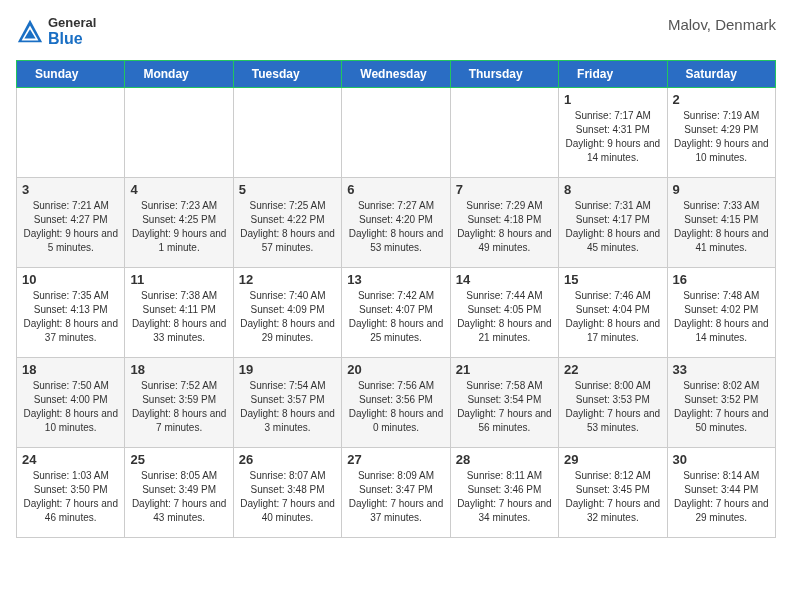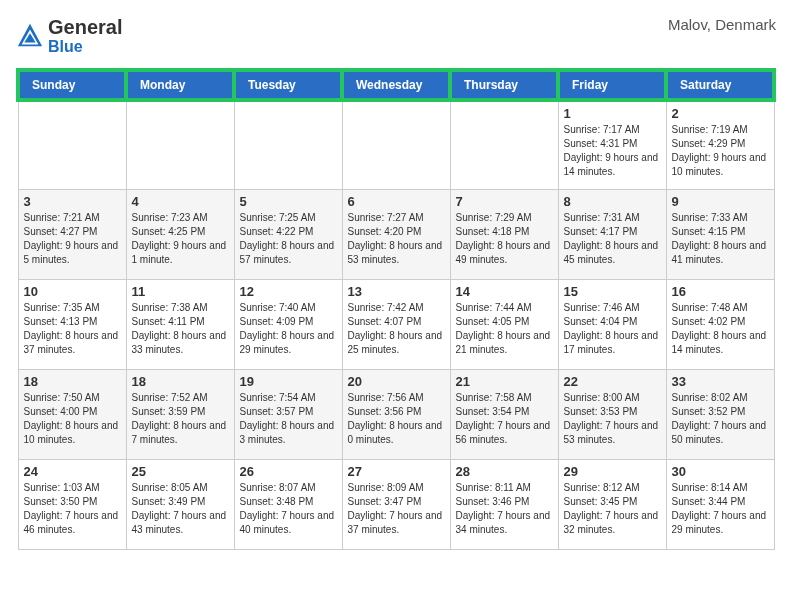--- a/index.html
+++ b/index.html
@@ -20,21 +20,21 @@
       display: flex;
       align-items: center;
       gap: 4px;
     }
     .logo-text {
       display: flex;
       flex-direction: column;
       line-height: 1.1;
     }
     .logo-general {
-      font-size: 20px;
+      font-size: 13px;
       font-weight: bold;
       color: #333;
     }
     .logo-blue {
       font-size: 16px;
       font-weight: bold;
       color: #1a6fc4;
     }
     .logo-icon {
       width: 28px;
@@ -55,23 +55,23 @@
     .calendar {
       width: 100%;
       border-collapse: collapse;
       table-layout: fixed;
     }
     .calendar th {
       background: #2a6dc4;
       color: #fff;
       font-size: 12px;
       font-weight: bold;
-      padding: 6px 12px;
+      padding: 6px 18px;
       text-align: left;
-      border: 4px solid #22c55e;
+      border: 1px solid #22c55e;
     }
     .calendar td {
       vertical-align: top;
       border: 1px solid #ccc;
       padding: 4px 5px;
       height: 90px;
       font-size: 10px;
       color: #333;
       background: #fff;
     }
@@ -82,20 +82,21 @@
       font-size: 13px;
       font-weight: bold;
       color: #333;
       display: block;
       margin-bottom: 2px;
     }
     .day-info {
       font-size: 10px;
       line-height: 1.4;
       color: #333;
+      text-align: center;
     }
     .empty {
       background: #f9f9f9;
     }
   </style>
 </head>
 <body>
 
 <div class="header">
   <div class="logo">

